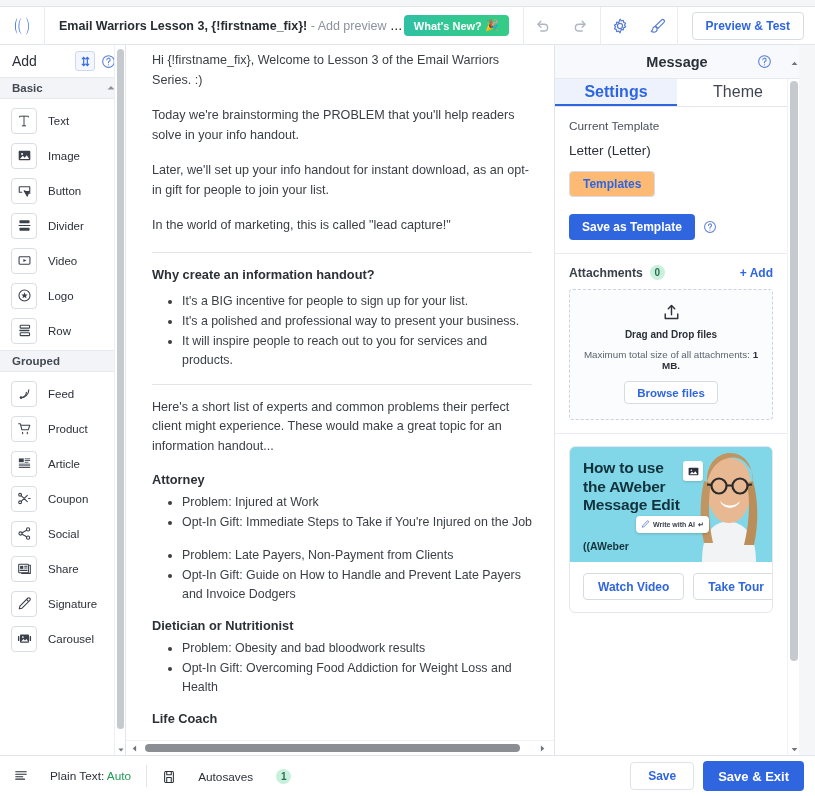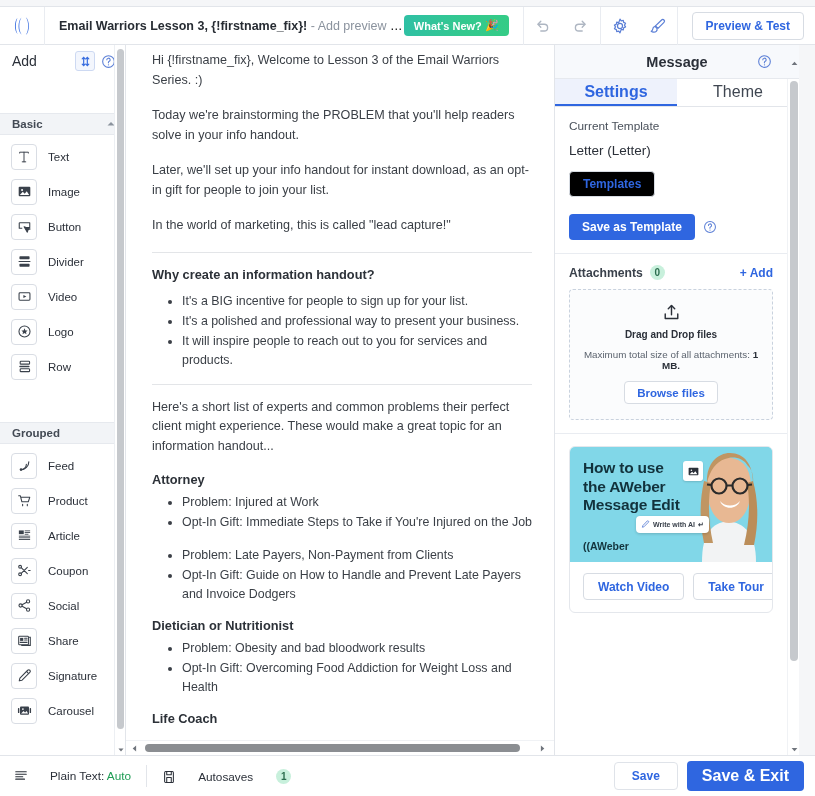--- a/index.html
+++ b/index.html
@@ -91,21 +91,21 @@
     width: 20px; height: 20px; border: 1px solid #cdd9f2; border-radius: 3px;
     background: #f3f6fd;
     display: flex; align-items: center; justify-content: center; cursor: pointer;
   }
   .sb-help { width: 18px; height: 18px; display:flex;align-items:center;justify-content:center; cursor: pointer; }
 
   .sb-group {
     height: 22px; background: #f2f4f7;
     border-top: 1px solid #e6e9ee; border-bottom: 1px solid #e6e9ee;
     display: flex; align-items: center; padding: 0 8px 0 12px;
-    font-size: 11.5px; color: #434a54; font-weight: 600; margin-top: 36px;
+    font-size: 11.5px; color: #434a54; font-weight: 600;
   }
   .sb-group .lbl { flex: 1 1 auto; }
   .sb-caret { width: 12px; height: 12px; }
 
   .sb-items { padding: 4px 0 2px 0; }
   .sb-item {
     height: 35px; display: flex; align-items: center;
     padding-left: 11px; cursor: pointer;
   }
   .sb-ico {
@@ -226,21 +226,21 @@
 
   .rp-body { position: absolute; left: 0; top: 63px; right: 12px; bottom: 0; overflow: hidden; }
 
   .rp-sec { padding: 11px 14px 13px 14px; border-bottom: 1px solid #e9ecf1; }
   .rp-lbl-sm { font-size: 11.8px; color: #4a515b; margin-bottom: 10px; }
   .rp-val { font-size: 13.5px; color: #2b3039; margin-bottom: 13px; }
 
   .btn-outline {
     display: inline-flex; align-items: center; justify-content: center;
     height: 26px; padding: 0 13px;
-    border: 1px solid #d7dce3; border-radius: 4px; background: #000000;
+    border: 1px solid #d7dce3; border-radius: 4px; background: #fdba74;
     color: #2f66e0; font-size: 12px; font-weight: 600; cursor: pointer;
   }
   .btn-primary {
     display: inline-flex; align-items: center; justify-content: center;
     height: 26px; padding: 0 13px;
     border: 0; border-radius: 4px; background: #2f66e0;
     color: #ffffff; font-size: 12px; font-weight: 700; cursor: pointer;
   }
   .row-inline { display: flex; align-items: center; gap: 8px; margin-top: 17px; }
 
@@ -340,21 +340,21 @@
   .bb-spacer { flex: 1 1 auto; }
   .bb-save {
     height: 28px; padding: 0 17px; margin-right: 9px;
     border: 1px solid #dfe3e9; border-radius: 4px; background: #ffffff;
     color: #2f66e0; font-size: 12px; font-weight: 600; cursor: pointer;
     display: flex; align-items: center;
   }
   .bb-saveexit {
     height: 30px; padding: 0 15px;
     border: 0; border-radius: 4px; background: #2f66e0;
-    color: #ffffff; font-size: 16px; font-weight: 700; cursor: pointer;
+    color: #ffffff; font-size: 13px; font-weight: 700; cursor: pointer;
     display: flex; align-items: center;
   }
 </style>
 </head>
 <body>
 
 <div id="app">
 
   <div class="topbar">
     <div class="logo-cell">

